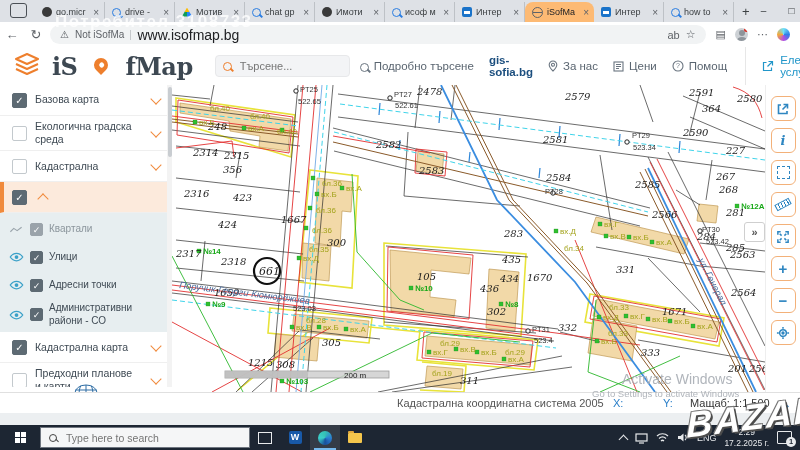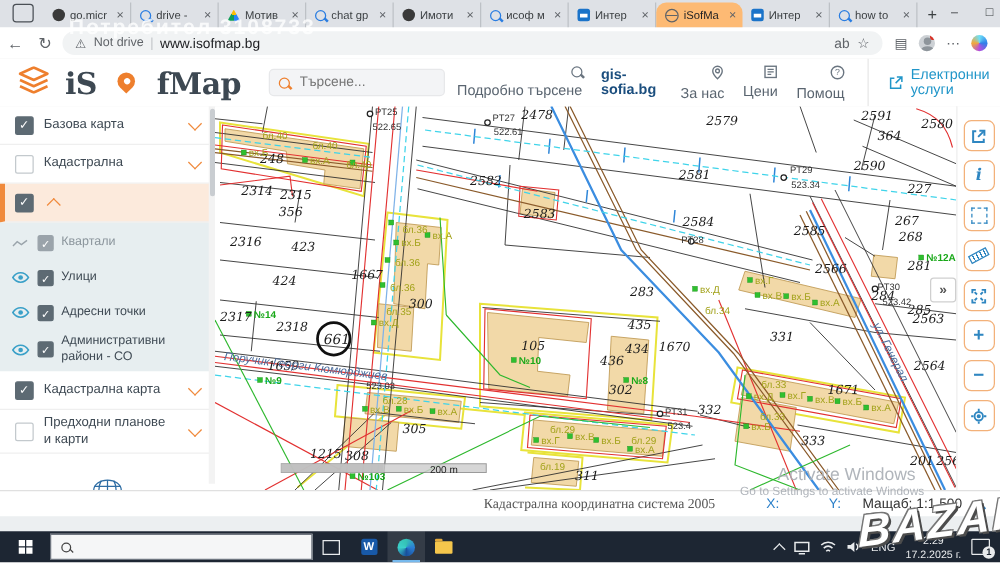--- a/index.html
+++ b/index.html
@@ -20,21 +20,21 @@
   .fav-drive{width:10px;height:9px;background:conic-gradient(from 180deg,#0f9d58 0 33%,#fbbc04 0 66%,#2684fc 0);clip-path:polygon(50% 0,100% 100%,0 100%);}
   .fav-blue{background:#1a73c9;border-radius:2px;}
   .fav-blue::after{content:'';position:absolute;left:2px;top:3.5px;width:6px;height:3px;background:#fff;}
   .fav-globe{width:9px;height:9px;border:1.2px solid #5f6368;border-radius:50%;
      background:linear-gradient(transparent 42%,#5f6368 42% 56%,transparent 56%);}
   .wincontrols{margin-left:auto;display:flex;align-items:center;height:22px;}
   .winbtn{width:28px;text-align:center;font-size:10px;color:#3c4043;line-height:22px;}
   .addrbar{position:absolute;left:0;top:22px;width:800px;height:25px;background:#fff;border-bottom:1px solid #e3e6e8;display:flex;align-items:center;}
   .navbtn{color:#5f6368;font-size:13px;width:24px;text-align:center;}
   .pill{height:19px;background:#f1f3f4;border-radius:10px;flex:1;margin:0 10px 0 2px;display:flex;align-items:center;padding:0 10px;gap:6px;font-size:10px;color:#5f6368;}
-  .pill .url{color:#202124;font-size:11px;}
+  .pill .url{color:#202124;font-size:14px;}
   .pill .pdiv{width:1px;height:10px;background:#c6c9cc;}
   .pill .spacer{flex:1;}
   .chromeicons{display:flex;align-items:center;gap:9px;margin-right:10px;}
   .ci{color:#5f6368;font-size:11px;}
   .avatar{width:13px;height:13px;border-radius:50%;background:#cdd1d5;position:relative;overflow:hidden;}
   .avatar::before{content:'';position:absolute;left:3.5px;top:2px;width:6px;height:6px;border-radius:50%;background:#8e959b;}
   .avatar::after{content:'';position:absolute;left:1.5px;top:8.5px;width:10px;height:6px;border-radius:50%;background:#8e959b;}
   .avdot{position:absolute;width:5px;height:5px;border-radius:50%;background:#d93025;right:-1px;top:-1px;}
   .copilot{width:13px;height:13px;border-radius:50%;background:conic-gradient(#6ee0f7,#2f7fe8,#b34fe0,#f2a93b,#6ee0f7);}
   
@@ -43,21 +43,21 @@
   .logo{font-family:"DejaVu Serif",serif;font-weight:bold;font-size:24px;color:#3d4852;letter-spacing:-0.5px;display:flex;align-items:center;gap:16px;}
   .logo .pin{display:inline-block;width:14px;height:14px;background:#ee7f2d;border-radius:50% 50% 50% 0;transform:rotate(-45deg);margin:0 1px 2px 1px;position:relative;}
   .logo .pin::after{content:'';position:absolute;left:4.5px;top:4.5px;width:5px;height:5px;border-radius:50%;background:#fff;}
   .hsearch{margin-left:22px;width:138px;height:20px;background:#f3f4f6;border:1px solid #e7e8ea;border-radius:4px;display:flex;align-items:center;padding:0 7px;gap:6px;}
   .hsearch input{border:none;background:transparent;outline:none;font-size:11px;width:100px;color:#444;font-family:"Liberation Sans",sans-serif;}
   .mag{width:7px;height:7px;border:1.6px solid #ee7f2d;border-radius:50%;position:relative;flex:none;}
   .mag::after{content:'';position:absolute;width:4px;height:1.6px;background:#ee7f2d;transform:rotate(45deg);right:-3px;bottom:-1px;}
   .mag.gray,.mag.gray::after{border-color:#6a7580;background-color:transparent;}
   .mag.gray::after{background:#6a7580;}
   .hnav{display:flex;align-items:center;margin-left:10px;gap:15px;font-size:11.5px;color:#5a6570;}
-  .hnav .itm{display:flex;align-items:flex-end;gap:5px;white-space:nowrap;flex-direction:column;}
+  .hnav .itm{display:flex;align-items:flex-end;gap:5px;white-space:nowrap;}
   .hico{color:#6a7580;font-size:11px;display:inline-flex;}
   .sitelink{font-weight:bold;color:#1b4e7e;font-size:11.5px;}
   .eserv{display:flex;align-items:center;gap:6px;color:#2196c9;font-size:11.5px;border-left:1px solid #e7e7e7;padding-left:16px;margin-left:3px;height:38px;}
   
   .sidebar{position:absolute;left:0;top:85px;width:172px;height:340px;background:#fff;border-right:1px solid #e8e8e8;}
   .sidelist{height:302px;overflow:hidden;}
   .srow{display:flex;align-items:center;min-height:26px;padding:2px 0 2px 12px;border-bottom:1px solid #efefef;gap:8px;}
   .srow.active{background:#fceadc;border-left:4px solid #f08a3c;padding-left:8px;}
   .slabel{font-size:10.5px;color:#3f4a54;line-height:1.25;flex:1;padding:2px 0;}
   .cb{width:15px;height:15px;flex:none;background:#fff;border:1.5px solid #c3c9cd;border-radius:2px;color:#fff;font-size:10px;line-height:14px;text-align:center;box-sizing:border-box;}
@@ -90,21 +90,21 @@
   
   .lp{font:italic 10px "DejaVu Serif",serif;fill:#1c1c1c;}
   .lp.sel{font-size:11px;}
   .lt{font:7.5px "Liberation Sans",sans-serif;fill:#333;}
   .la{font:bold 8px "Liberation Sans",sans-serif;fill:#18a818;}
   .lb{font:8px "Liberation Sans",sans-serif;fill:#a3a31c;}
   .ls{font:italic 9.5px "Liberation Sans",sans-serif;fill:#4e6f9e;}
   .lscale{font:8px "Liberation Sans",sans-serif;fill:#222;}
   
   .statusbar{position:absolute;left:0;top:392px;width:800px;height:21px;background:#fff;border-top:1px solid #e0e0e0;font-size:11px;color:#555;}
-  .statusbar .crs{position:absolute;left:387px;top:4px;font-family:Liberation Serif, serif;}
+  .statusbar .crs{position:absolute;left:397px;top:4px;}
   .statusbar .xl{position:absolute;left:613px;top:4px;color:#2a7fc9;}
   .statusbar .yl{position:absolute;left:663px;top:4px;color:#2a7fc9;}
   .statusbar .sc{position:absolute;left:690px;top:4px;color:#333;}
   .statusbar .chevup{position:absolute;left:778px;top:9px;width:7px;height:7px;border-right:2px solid #2a7fc9;border-bottom:2px solid #2a7fc9;transform:rotate(225deg);}
   .bottomstrip{position:absolute;left:0;top:413px;width:800px;height:12px;background:#eceff1;}
   
   .taskbar{position:absolute;left:0;top:425px;width:800px;height:25px;background:#1d2633;display:flex;align-items:center;}
   .startbtn{width:40px;height:25px;display:flex;align-items:center;justify-content:center;}
   .winlogo{width:11px;height:11px;display:grid;grid-template-columns:5px 5px;grid-template-rows:5px 5px;gap:1px;}
   .winlogo span{background:#fff;}
@@ -196,21 +196,21 @@
     <span class="winbtn">□</span>
 
   </div>
 </div>
 
 <div class="addrbar">
   <span class="navbtn">←</span>
   <span class="navbtn">↻</span>
   <div class="pill">
     <span>⚠</span>
-    <span>Not drive</span>
+    <span>Not iSofMa</span>
     <span class="pdiv"></span>
     <span class="url">www.isofmap.bg</span>
     <span class="spacer"></span>
     <span class="ci">ab</span>
     <span class="ci">☆</span>
   </div>
   <div class="chromeicons">
     <span class="ci">▤</span>
     <span class="avatar">
         <span class="avdot"></span>
@@ -281,20 +281,25 @@
         <span>Електронни услуги</span>
       </span>
   </div>
 </div>
 
 <div class="sidebar">
   <div class="sidelist">
       <div class="srow">
         <span class="cb on">✓</span>
         <span class="slabel">Базова карта</span>
+        <span class="chev "></span>
+      </div>
+      <div class="srow">
+        <span class="cb "></span>
+        <span class="slabel">Екологична градска среда</span>
         <span class="chev "></span>
       </div>
       <div class="srow">
         <span class="cb "></span>
         <span class="slabel">Кадастрална</span>
         <span class="chev "></span>
       </div>
       <div class="srow active">
         <span class="cb on">✓</span>
         <span class="chev up"></span>
@@ -723,20 +728,21 @@
   <div class="startbtn">
       <span class="winlogo">
         <span></span>
         <span></span>
         <span></span>
         <span></span>
       </span>
     </div>
   <div class="tsearch">
     <span class="tmag"></span>
+    <input placeholder="Type here to search" style="">
   </div>
   <div class="taskicon">
       <span class="taskview"></span>
     </div>
   <div class="taskicon">
       <span class="wordicon">W</span>
     </div>
   <div class="taskicon activeapp">
       <span class="edgeicon"></span>
     </div>

